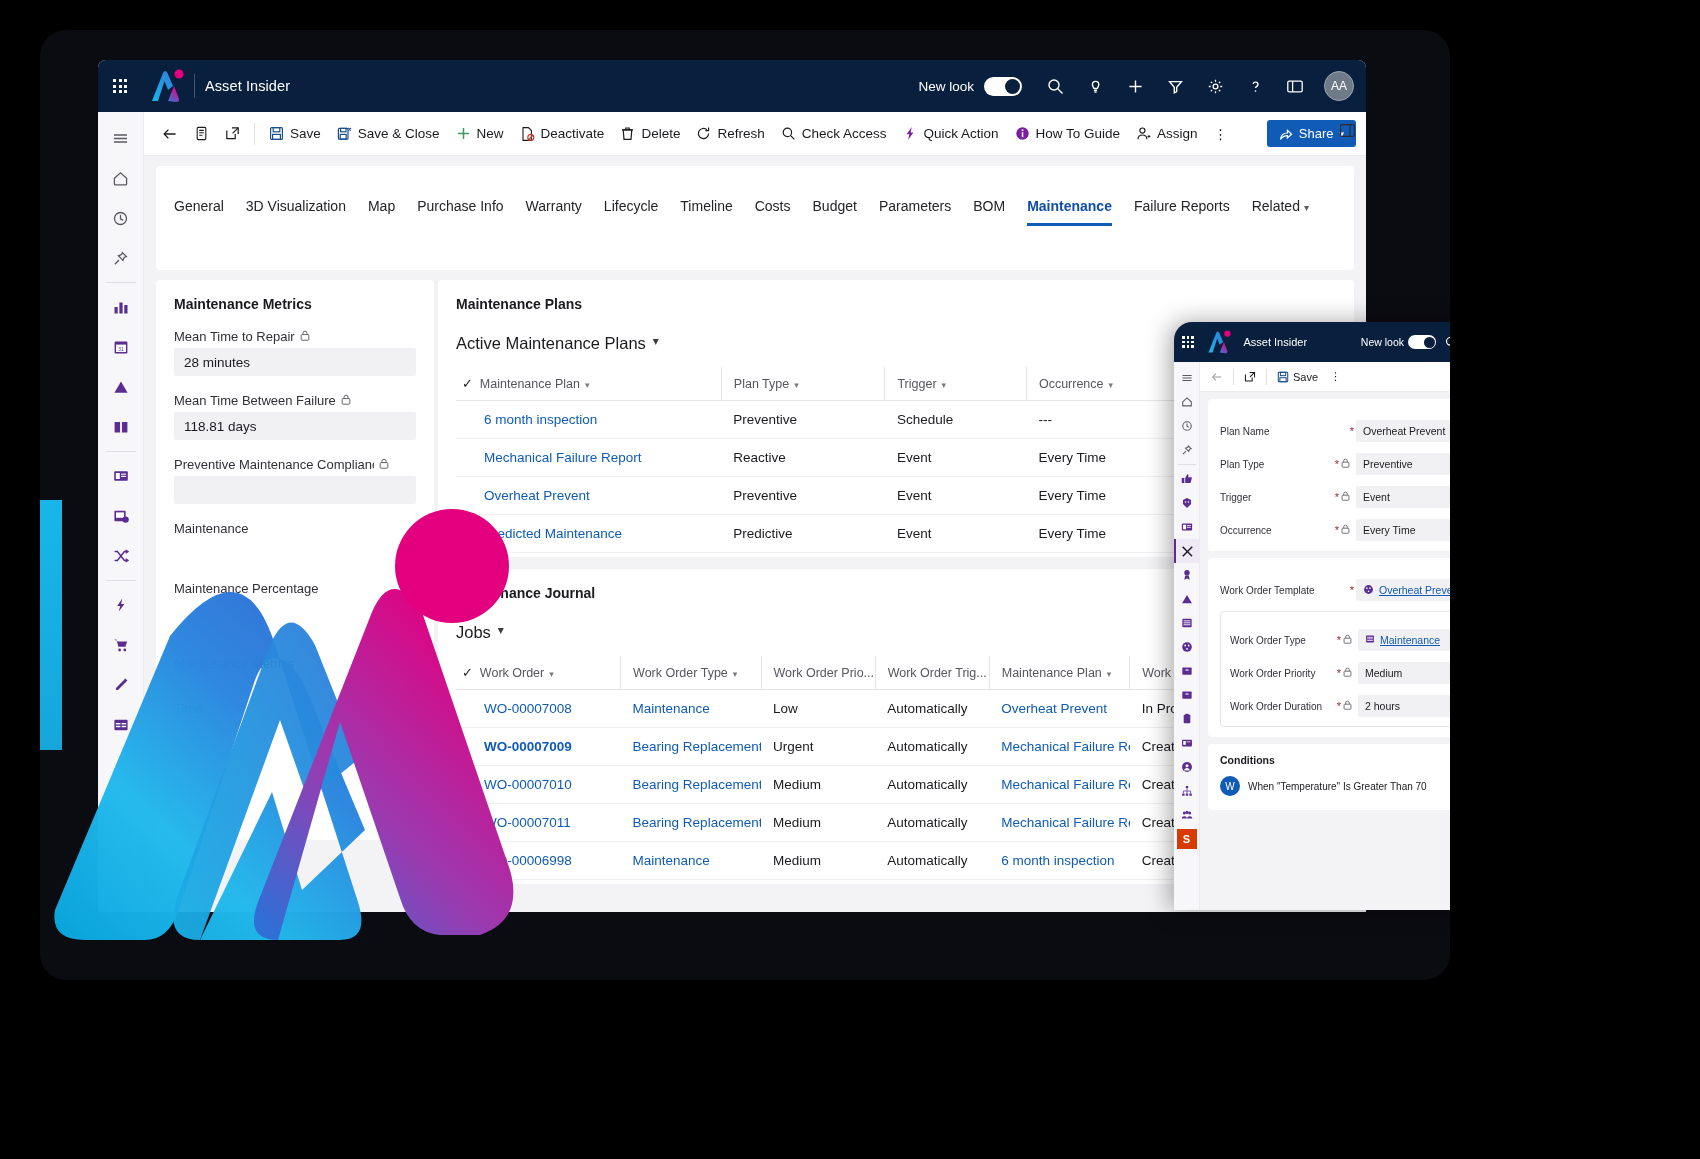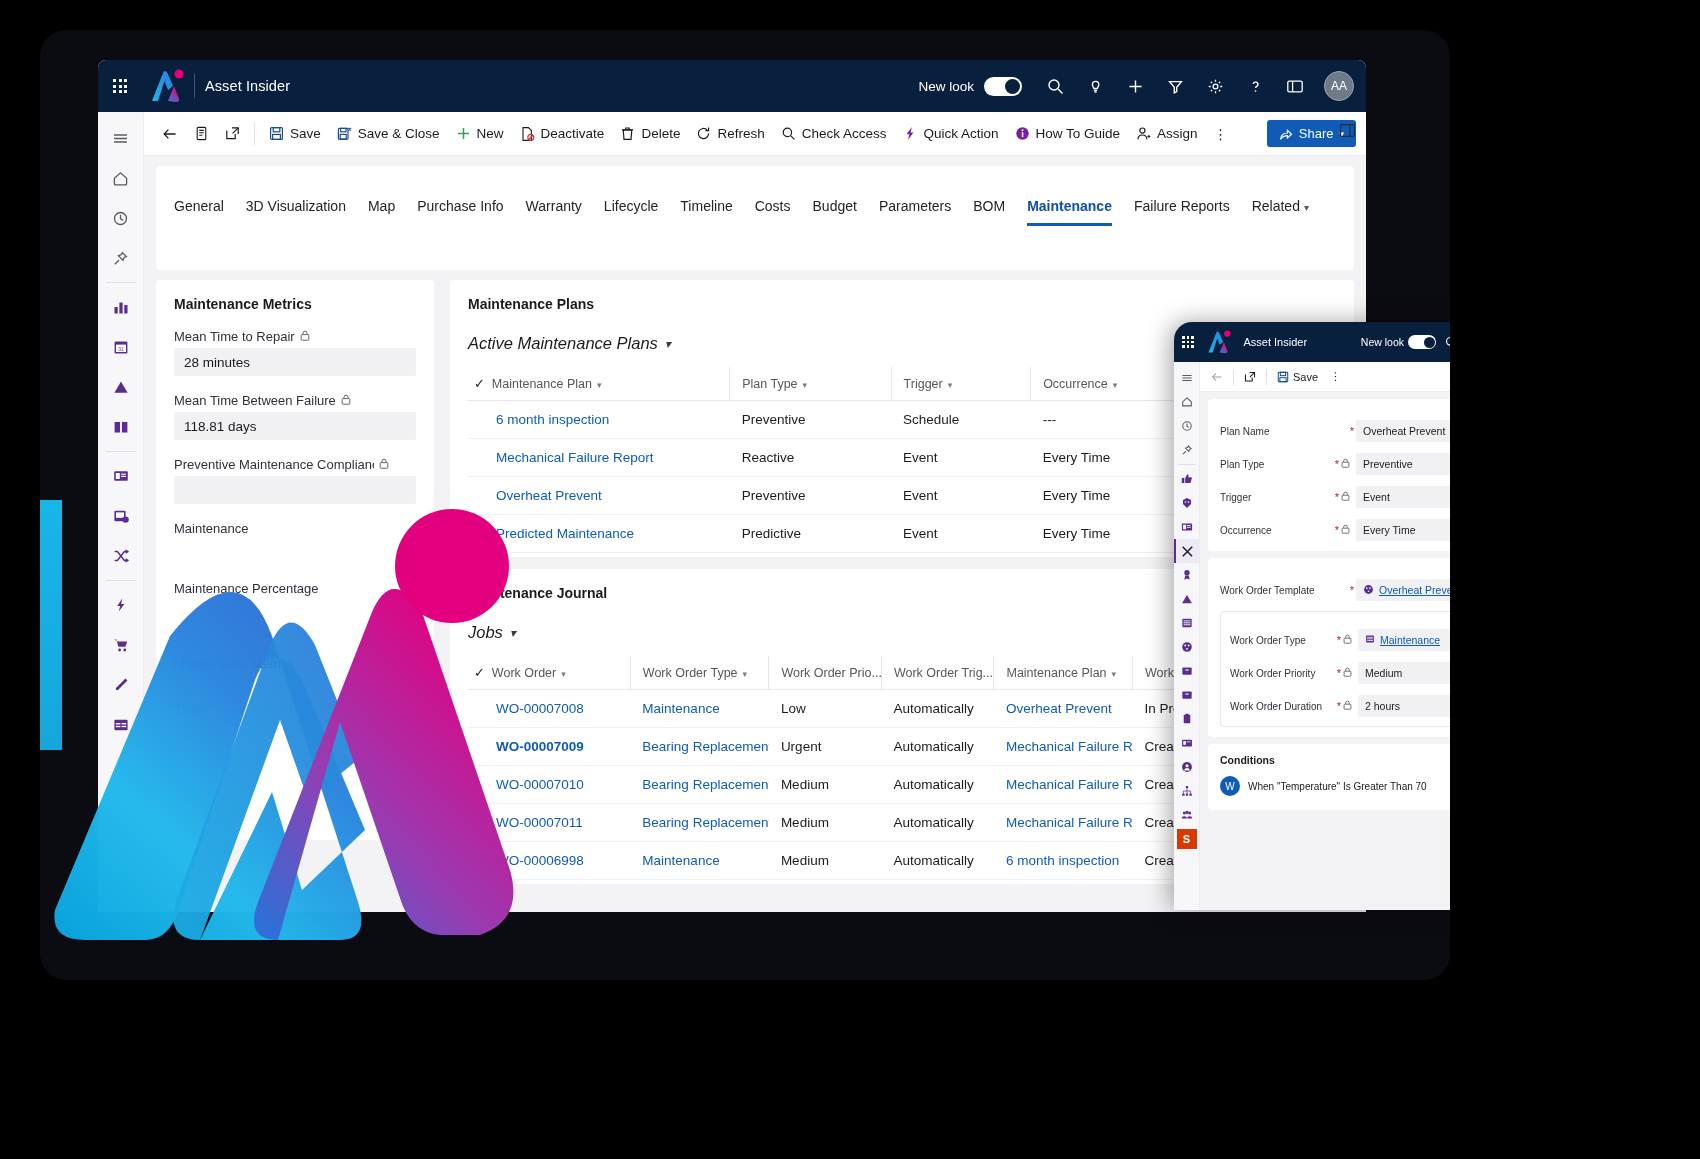--- a/index.html
+++ b/index.html
@@ -129,40 +129,40 @@
   }
   .rec-title { font-size: 21px; font-weight: bold; color: #1b1b1f; }
   .rec-saved { font-size: 13px; color: #6d6d73; font-weight: normal; }
   .rec-sub { font-size: 12.5px; color: #4a4a50; margin-top: 2px; }
   .tabs { display: flex; align-items: flex-start; gap: 22px; margin-top: 18px; font-size: 14px; }
   .tab { color: #242428; padding-bottom: 9px; cursor: pointer; white-space: nowrap; }
   .tab.active { color: #0f4fa8; font-weight: bold; border-bottom: 3px solid #0f5bb5; }
   .tab .chev { font-size: 10px; margin-left: 4px; color: #5a5a60; }
 
   
-  .cols { display: flex; gap: 16px; margin: 10px 12px 0 12px; }
+  .cols { display: flex; gap: 4px; margin: 10px 12px 0 12px; }
   .col-left { width: 278px; }
   .col-right { flex: 1; min-width: 0; }
   .card { background: #fff; border-radius: 4px; padding: 16px 18px; }
   .card-title { font-size: 14px; font-weight: bold; color: #1b1b1f; }
   .field-label {
     font-size: 13px; color: #30303a; margin-top: 17px;
     display: flex; align-items: center; gap: 5px;
   }
   .field-value {
     background: #f1f0f2; border-radius: 2px; height: 28px;
     display: flex; align-items: center; padding: 0 10px;
     font-size: 13.5px; color: #1b1b1f; margin-top: 4px;
   }
   .lock { color: #64646c; }
 
   
   .subgrid-head {
-    display: flex; align-items: center;
-    margin-top: 22px; font-size: 16.5px; color: #1b1b1f; font-style: italic;
+    display: flex; align-items: flex-start;
+    margin-top: 22px; font-size: 16.5px; color: #1b1b1f;
   }
   .subgrid-head .chev { margin-left: 7px; font-size: 12px; color: #3b3b42; }
   .grid-action {
     margin-left: auto; display: flex; align-items: center; gap: 8px;
     font-size: 13.5px; color: #1b1b1f; cursor: pointer; white-space: nowrap;
   }
   table.grid { width: 100%; border-collapse: collapse; margin-top: 14px; table-layout: fixed; }
   table.grid th {
     text-align: left; font-size: 12.5px; font-weight: normal; color: #56565e;
     padding: 9px 0 9px 12px; border-bottom: 1px solid #e6e4e8;

